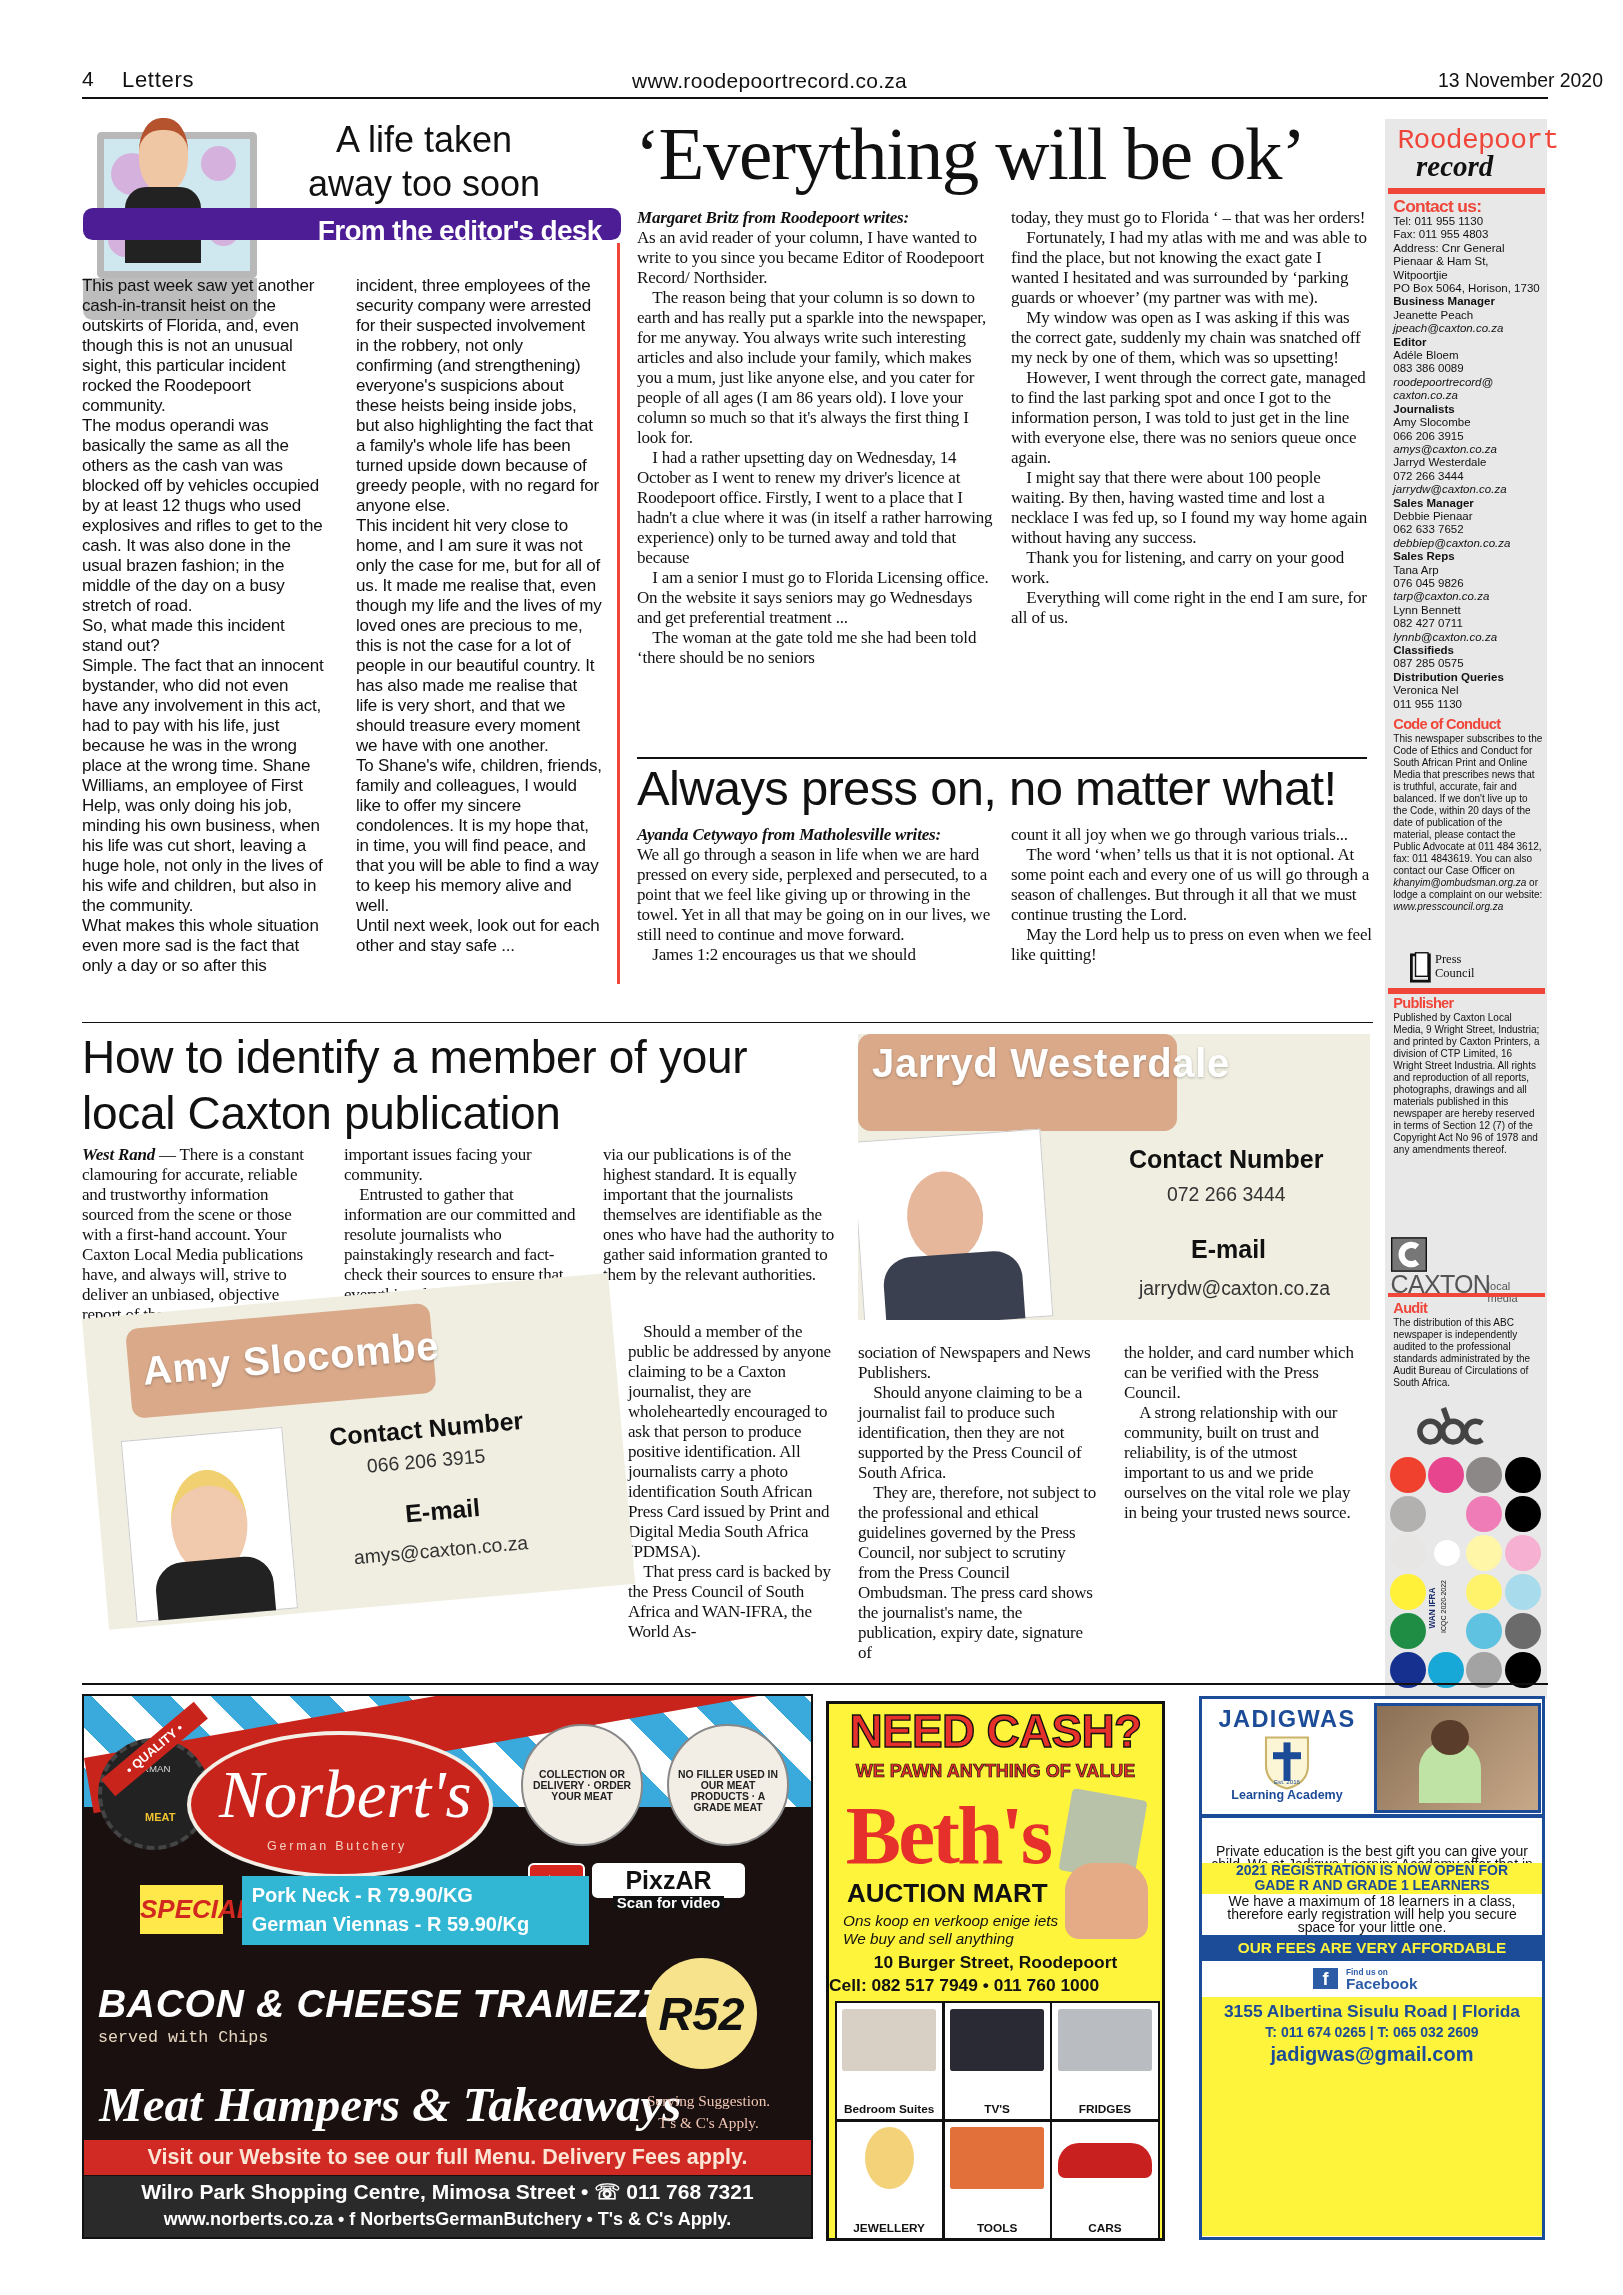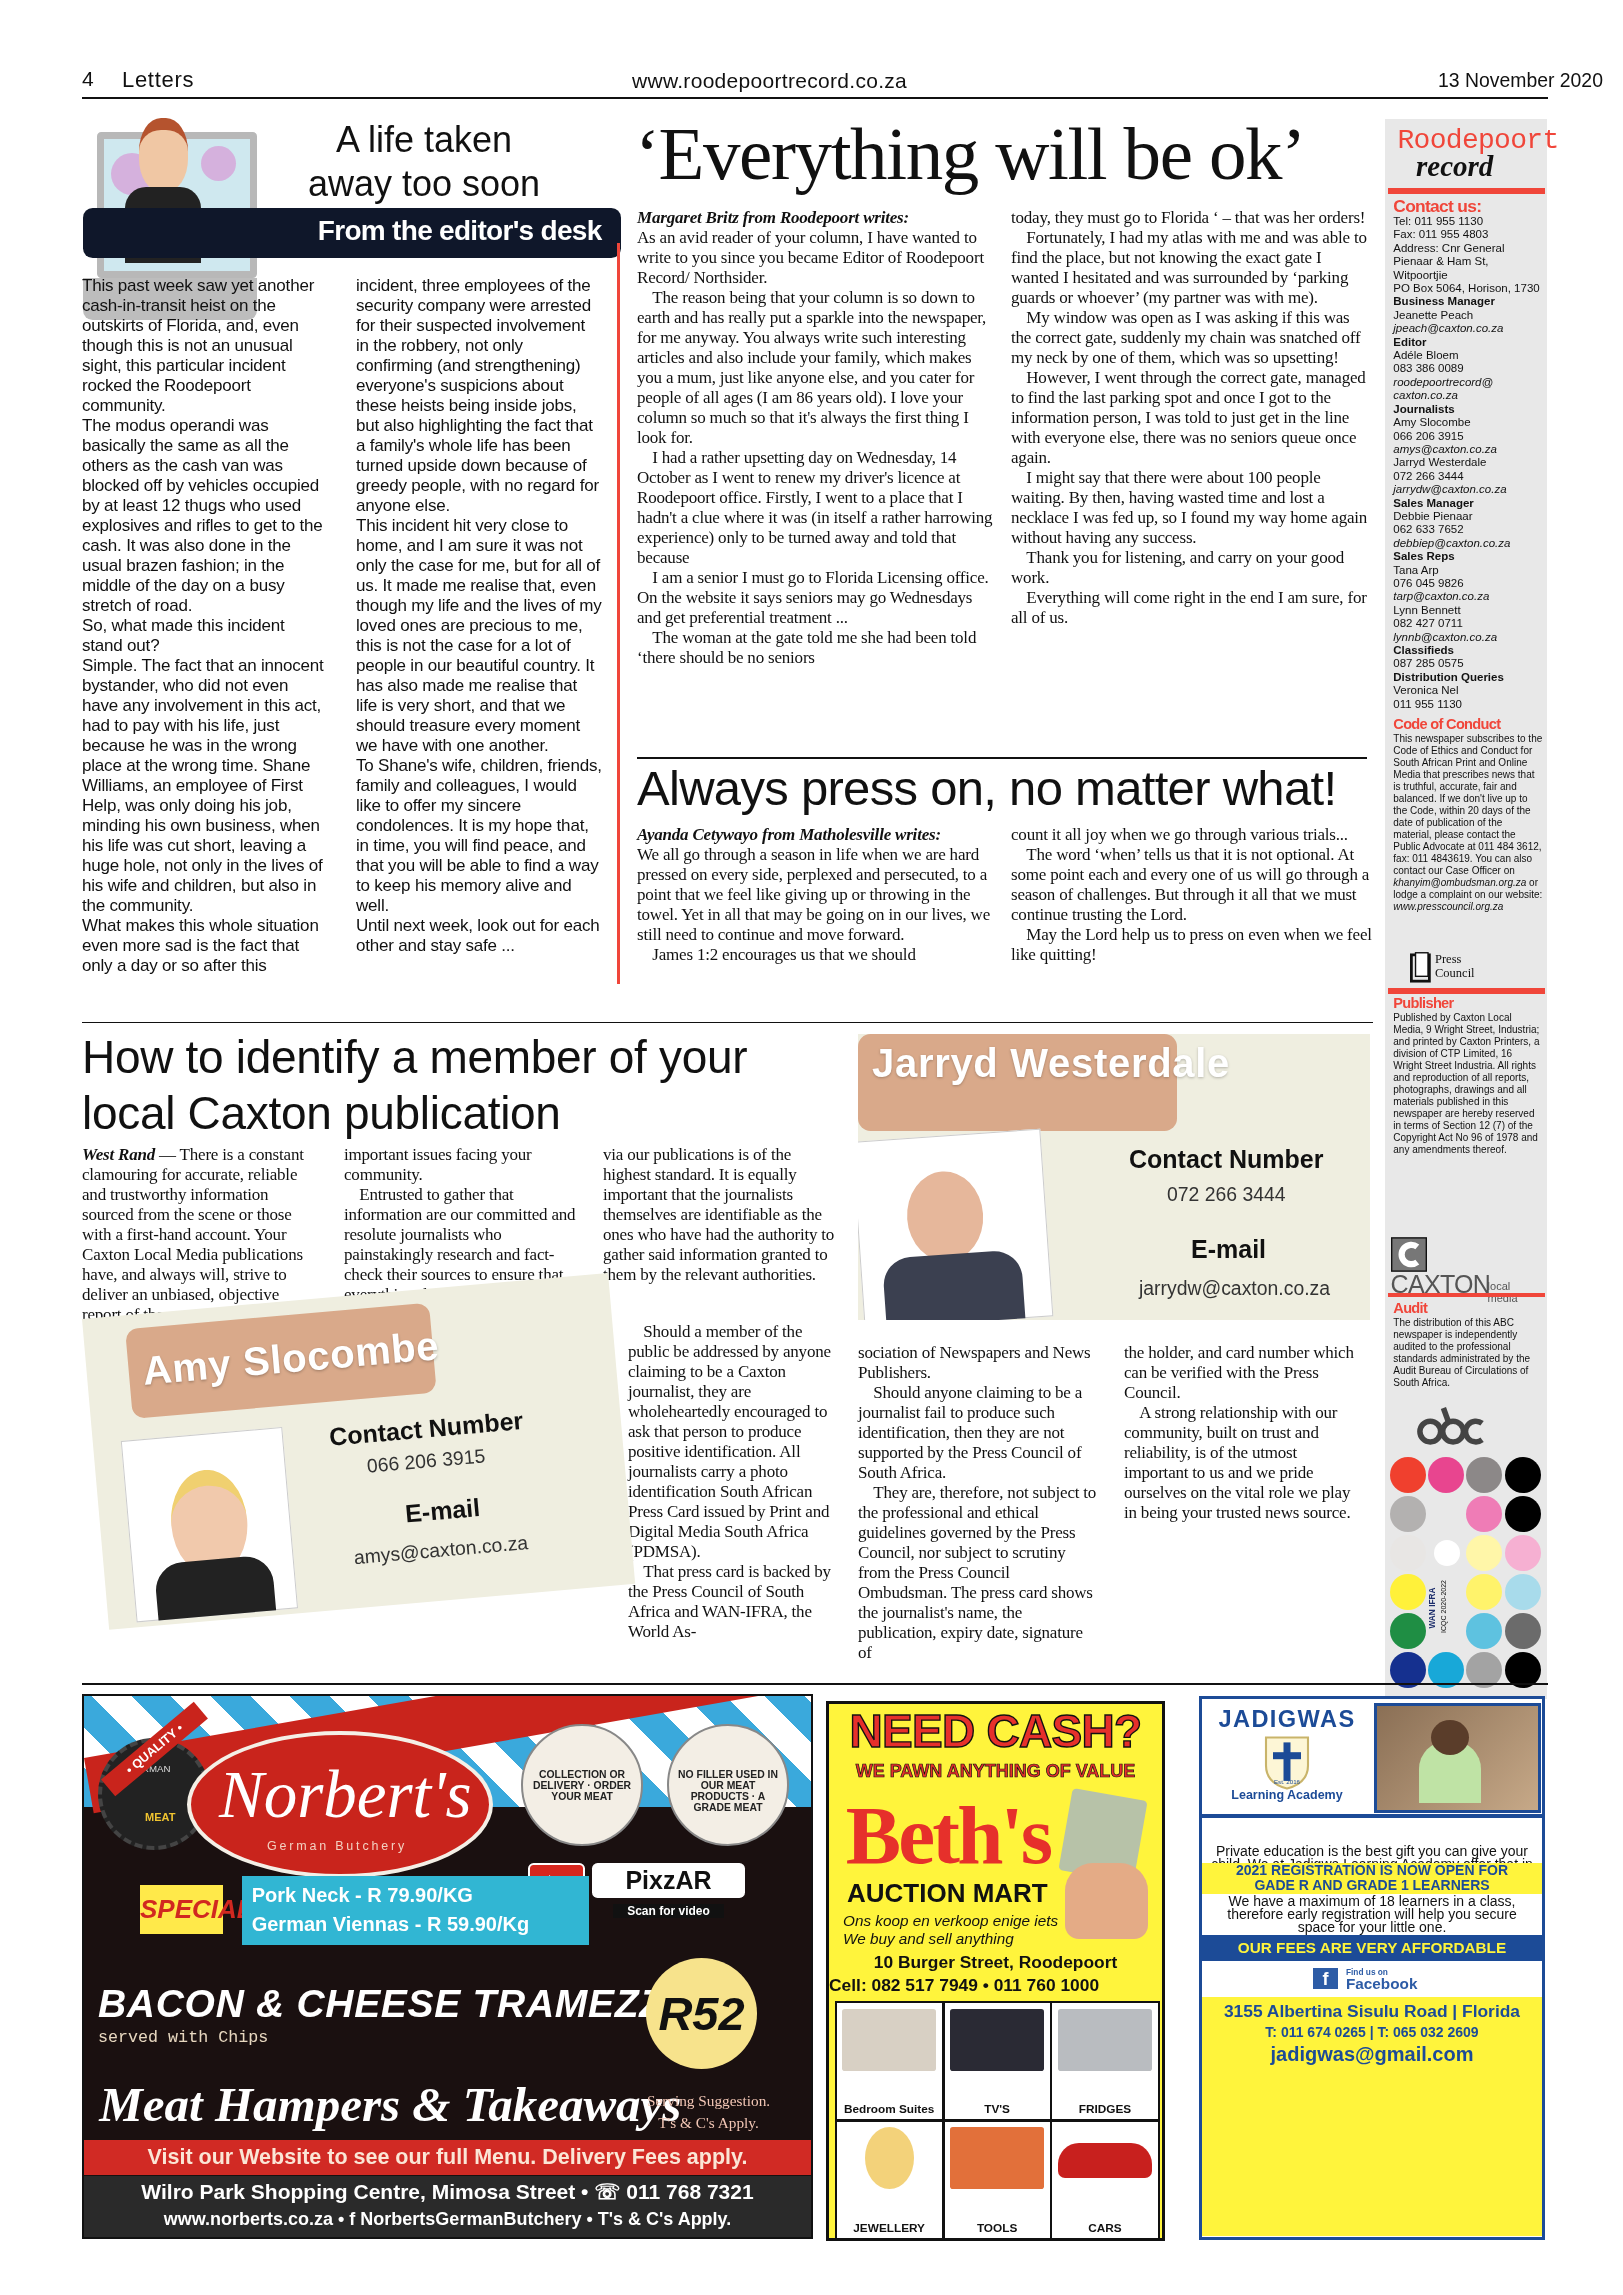--- a/index.html
+++ b/index.html
@@ -16,21 +16,21 @@
   .rule-top { left:82px; top:97px; width:1466px; height:2.1px; background:#111; }
 
   
   #editor-art { left:83px; top:104px; width:167px; height:208px; }
   .laptop-screen { position:absolute; left:14px; top:28px; width:146px; height:132px; background:#cfe8ef; border:7px solid #b8b8b8; border-radius:4.2px; }
   .laptop-base { position:absolute; left:0; top:174px; width:174px; height:42px; background:#bdbdbd; border-radius:0 0 9.7px 9.7px; }
   .bubble { position:absolute; border-radius:50%; background:#d79ad6; opacity:.7; }
   .avatar-head { position:absolute; left:56px; top:14px; width:49px; height:62px; border-radius:45%; background:#f0c7a4; border-top:12.5px solid #b5532e; }
   .avatar-body { position:absolute; left:42px; top:83px; width:76px; height:76px; background:#222; border-radius:21px 21px 0 0; }
   #editor-title { left:278px; top:118px; width:292px; text-align:center; font-size:36px; line-height:44px; }
-  #editor-banner { left:83px; top:208px; width:538px; height:50px; background:#0f172a; border-radius:9.7px; }
+  #editor-banner { left:83px; top:208px; width:538px; height:32px; background:#4c1d95; border-radius:9.7px; }
   #editor-banner-label { position:absolute; right:19.4px; top:7px; color:#fff; font-weight:bold; font-size:28px; letter-spacing:-0.7px; }
   .editor-vrule { left:617px; top:243px; width:2.8px; height:741px; background:#f0463a; }
   .ed-col { top:276px; width:246px; font-size:17px; line-height:20px; letter-spacing:-0.2px; }
   #ed-col1 { left:82px; }
   #ed-col2 { left:356px; }
   .ed-col p { margin:0; }
 
   
   #letter1-title { left:635px; top:111px; font-size:75px; letter-spacing:-1.4px; white-space:nowrap; }
   .l-col { width:361px; font-size:17px; line-height:20px; letter-spacing:-0.2px; }
@@ -93,21 +93,21 @@
   #nb-logo-name { position:absolute; left:28px; top:21px; color:#fff; font-style:italic; font-size:67px; font-family:"Liberation Serif", serif; }
   #nb-logo-sub { position:absolute; left:76px; top:104px; color:#f3d0c0; font-size:12.5px; letter-spacing:2.8px; }
   #nb-badge { position:absolute; left:14px; top:42px; width:104px; height:104px; border-radius:50%; background:#222; border:4.2px dashed #444; }
   #nb-badge-ribbon { position:absolute; left:9.7px; top:42px; width:121px; height:22px; background:#c9241c; color:#fff; font-weight:bold; font-size:12.5px; text-align:center; line-height:22px; transform:rotate(-40deg); }
   .nb-seal { position:absolute; width:118px; height:118px; border-radius:50%; background:#f3eee5; border:2.8px solid #888; }
   .nb-seal-text { position:absolute; left:7px; top:43px; width:104px; text-align:center; font-weight:bold; font-size:10.4px; color:#222; }
   #nb-pixzar { position:absolute; left:444px; top:167px; width:222px; height:43px; }
   #nb-play { position:absolute; left:0; top:0; width:53px; height:43px; background:#d7261e; border:2.1px solid #fff; border-radius:5.6px; }
   #nb-play::after { content:""; position:absolute; left:19.4px; top:9.7px; border-left:16.7px solid #fff; border-top:11px solid transparent; border-bottom:11px solid transparent; }
   #nb-pixzar-box { position:absolute; left:64px; top:0; width:153px; height:35px; background:#fff; border-radius:5.6px; font-weight:bold; font-size:25px; text-align:center; line-height:35px; }
-  #nb-scan { position:absolute; left:85px; top:41px; width:111px; height:14px; background:#111; color:#fff; font-size:12px; font-weight:bold; text-align:center; line-height:14px; }
+  #nb-scan { position:absolute; left:85px; top:33px; width:111px; height:14px; background:#111; color:#fff; font-size:15px; font-weight:bold; text-align:center; line-height:14px; }
   #nb-specials-tag { position:absolute; left:56px; top:189px; width:83px; height:49px; background:#ffe94a; color:#d12820; font-weight:bold; font-size:26px; text-align:center; line-height:49px; font-style:italic; }
   #nb-specials { position:absolute; left:158px; top:180px; width:347px; height:69px; background:#31b6d3; }
   .nb-special-line { position:absolute; left:9.7px; color:#fff; font-weight:bold; font-size:20px; white-space:nowrap; }
   #nb-tram { position:absolute; left:14px; top:286px; color:#fff; font-size:39px; font-weight:bold; letter-spacing:0.7px; white-space:nowrap; font-style:italic; }
   #nb-tram-sub { position:absolute; left:14px; top:332px; color:#e8d8c0; font-size:16.7px; font-family:Liberation Mono, monospace;text-align:right; }
   #nb-price { position:absolute; left:562px; top:262px; width:111px; height:111px; border-radius:50%; background:#f7e38c; color:#111; font-weight:bold; font-size:47px; text-align:center; line-height:111px; font-style:italic; }
   #nb-hampers { position:absolute; left:15.3px; top:380px; color:#fff; font-style:italic; font-size:49px; font-weight:bold; white-space:nowrap; font-family:"Liberation Serif", serif; }
   #nb-serving { position:absolute; left:541px; top:394px; width:167px; text-align:center; color:#f2c6b5; font-size:15.3px; line-height:22px; font-family:"Liberation Serif", serif; }
   #nb-visit { position:absolute; left:0; top:444px; width:100%; height:35px; background:#d12a24; color:#fbe6d6; font-weight:bold; font-size:21.5px; text-align:center; line-height:35px; }
   #nb-addr { position:absolute; left:0; top:480px; width:100%; height:61px; background:#2a2a2a; color:#fff; text-align:center; font-weight:bold; }

